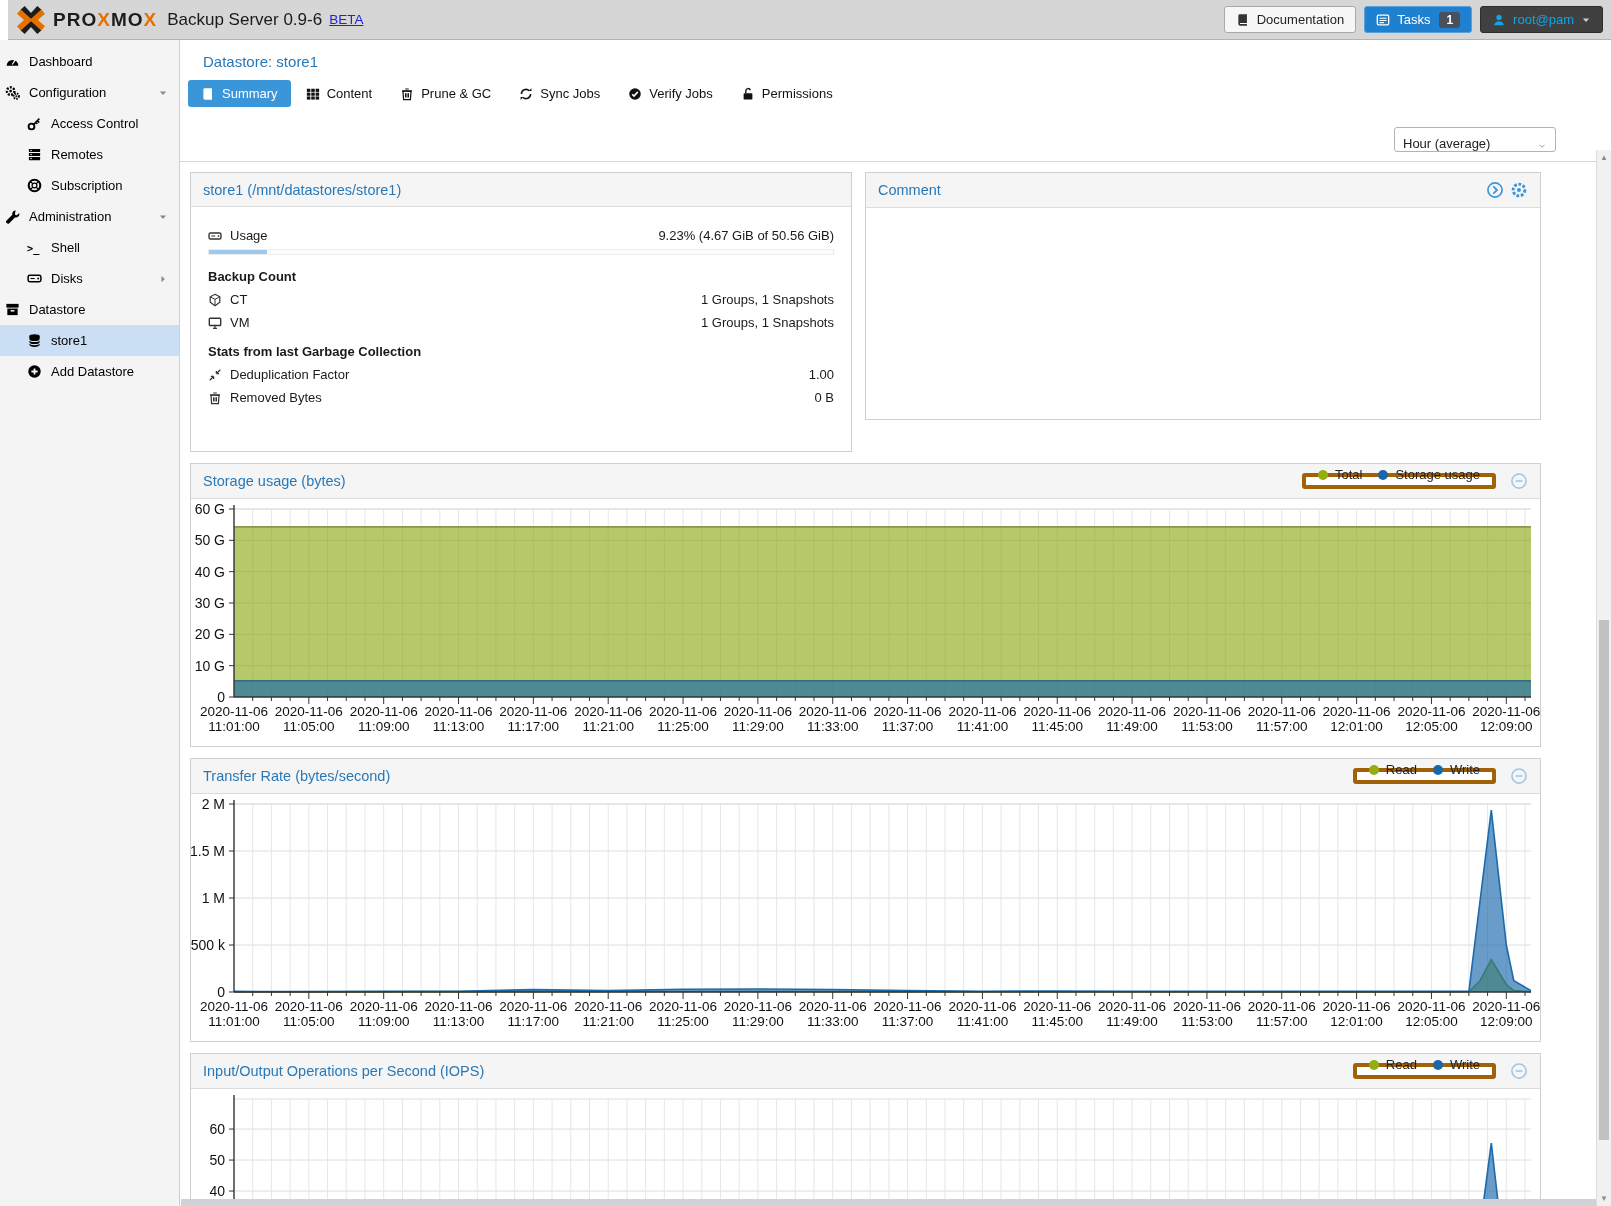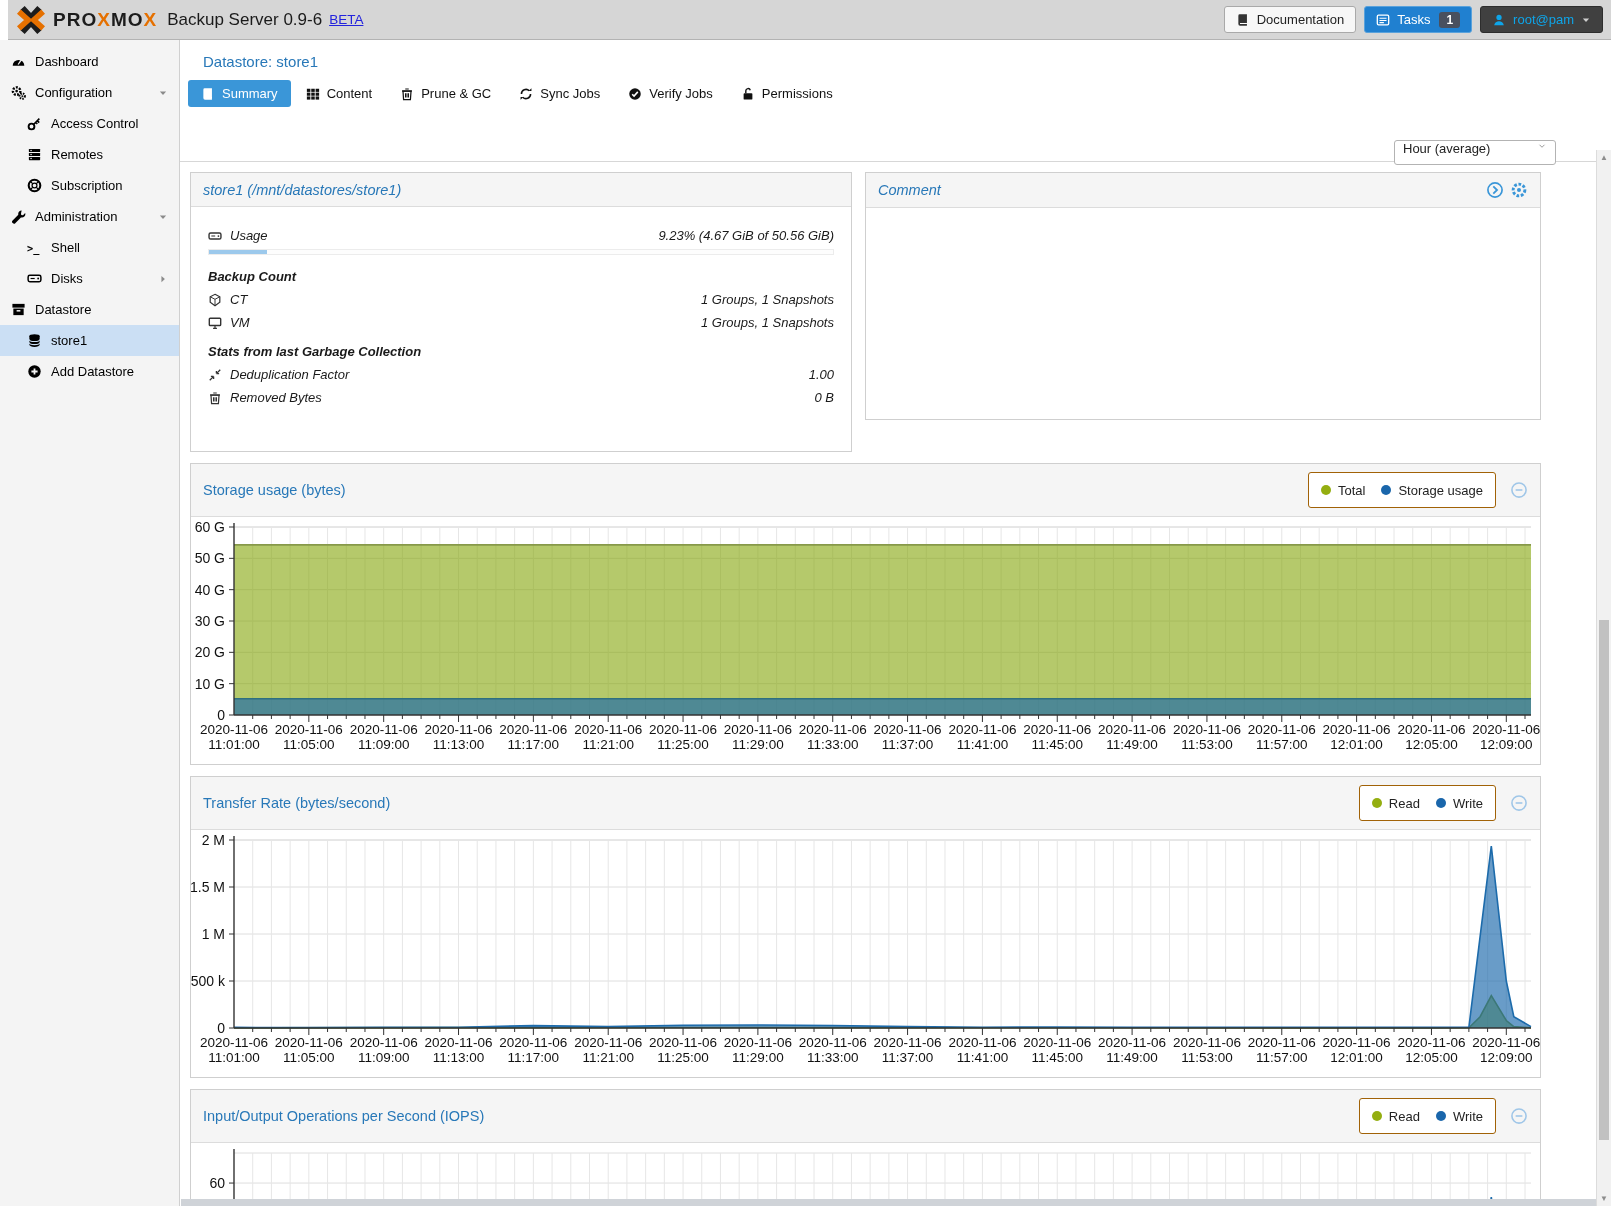--- a/index.html
+++ b/index.html
@@ -19,59 +19,59 @@
   .btn .ic{width:14px;height:14px;}
   .btn-doc{background:#f7f7f7;border-color:#a9a9a9;color:#222;}
   .btn-tasks{background:#2080d0;border-color:#59a2dc;color:#fff;}
   .badge{background:#49505e;color:#fff;border-radius:3px;font-size:12px;font-weight:bold;
     padding:1px 7px;margin-left:2px;}
   .btn-user{background:#404040;border-color:#2d2d2d;color:#0ea5e9;}
   .caret{width:10px;height:10px;display:inline-block;}
   
   .cols{display:flex;height:1166px;}
   .sidebar{width:180px;background:#f4f4f4;border-right:1px solid #d0d0d0;padding-top:6px;flex:none;}
-  .sb-item{height:31px;display:flex;align-items:center;gap:9px;padding-left:11px;
+  .sb-item{height:31px;display:flex;align-items:center;gap:9px;padding-left:5px;
     font-size:13px;cursor:pointer;position:relative;color:#000;}
   .sb-item.lvl1{padding-left:27px;}
   .sb-item.sel{background:#cbdff4;}
   .sb-item .ic{width:15px;height:15px;flex:none;}
   .sb-item .caret{position:absolute;right:11px;color:#8b8b8b;}
   .main{flex:1;position:relative;background:#fff;overflow:hidden;}
   .page-title{padding:13px 0 0 23px;font-size:15px;color:#2878b8;}
   .tabs{display:flex;gap:2px;margin:10px 0 12px 8px;align-items:center;}
   .tab{display:inline-flex;align-items:center;gap:7px;padding:6px 13px;border-radius:3px;
     font-size:13px;color:#111;cursor:pointer;}
   .tab .ic{width:14px;height:14px;}
   .tab.active{background:#3a96d8;color:#fff;}
   .toolbar{height:43px;border-bottom:1px solid #d7d7d7;position:relative;}
-  .combo{position:absolute;right:55px;top:21px;width:162px;height:25px;background:#fff;
-    border:1px solid #b3b3b3;border-radius:3px;display:flex;align-items:flex-start;
+  .combo{position:absolute;right:55px;top:8px;width:162px;height:25px;background:#fff;
+    border:1px solid #b3b3b3;border-radius:3px;display:flex;align-items:flex-end;
     padding:0 8px;font-size:13px;color:#222;cursor:pointer;}
   .combo .caret{margin-left:auto;color:#8b8b8b;}
   .content{padding:10px 0 0 10px;}
   
   .panel{width:1351px;border:1px solid #cfcfcf;background:#fff;margin-bottom:11px;}
   .panel-hd{background:#f5f5f5;border-bottom:1px solid #dcdcdc;padding:8px 12px;
     display:flex;align-items:center;min-height:34px;}
   .panel-hd .ttl{font-size:14.5px;color:#2878b8;}
   .hd-tools{margin-left:auto;display:flex;align-items:center;gap:6px;color:#3a96d8;}
   .hd-tools .ic{width:18px;height:18px;cursor:pointer;}
-  .row1{display:flex;gap:13px;font-style:italic;}
+  .row1{display:flex;gap:13px;}
   .panel.store{width:662px;height:280px;}
   .panel.comment{width:676px;height:248px;}
   .store-body{padding:13px 17px;font-size:13px;}
   .kv{display:flex;align-items:center;margin-top:8px;}
   .kv .ic{width:14px;height:14px;margin-right:8px;color:#333;}
   .kv .val{margin-left:auto;}
   .usage-bar{margin-top:6px;height:6px;background:#fdfdfd;border:1px solid #ececec;}
   .usage-fill{height:100%;background:#9cc9ec;}
   .sec-ttl{font-weight:bold;margin-top:14px;}
   
-  .legend{display:flex;align-items:center;gap:16px;border:1px solid #a16207;background:#fff;
-    border-radius:3px;padding:3px 12px;height:36px;font-size:13px;color:#222;}
+  .legend{display:flex;align-items:flex-end;gap:16px;border:4px solid #a16207;background:#fff;
+    border-radius:3px;padding:3px 12px;height:16px;font-size:13px;color:#222;}
   .legend .li{display:flex;align-items:center;gap:7px;cursor:pointer;}
   .dot{width:10px;height:10px;border-radius:50%;display:inline-block;}
   .collapse{color:#9fc6e8;margin-left:8px;}
   .chart-svg{display:block;}
   
   .vscroll{position:absolute;top:150px;right:0;bottom:0;width:15px;background:#f1f1f1;
     border-left:1px solid #dcdcdc;}
   .vthumb{position:absolute;left:2px;right:2px;top:470px;height:520px;background:#c1c1c1;}
   .varrow{position:absolute;left:0;width:100%;text-align:center;font-size:8px;color:#8d8d8d;}
   .hscroll{position:absolute;left:181px;right:15px;bottom:0;height:7px;background:#cfd3d8;}

